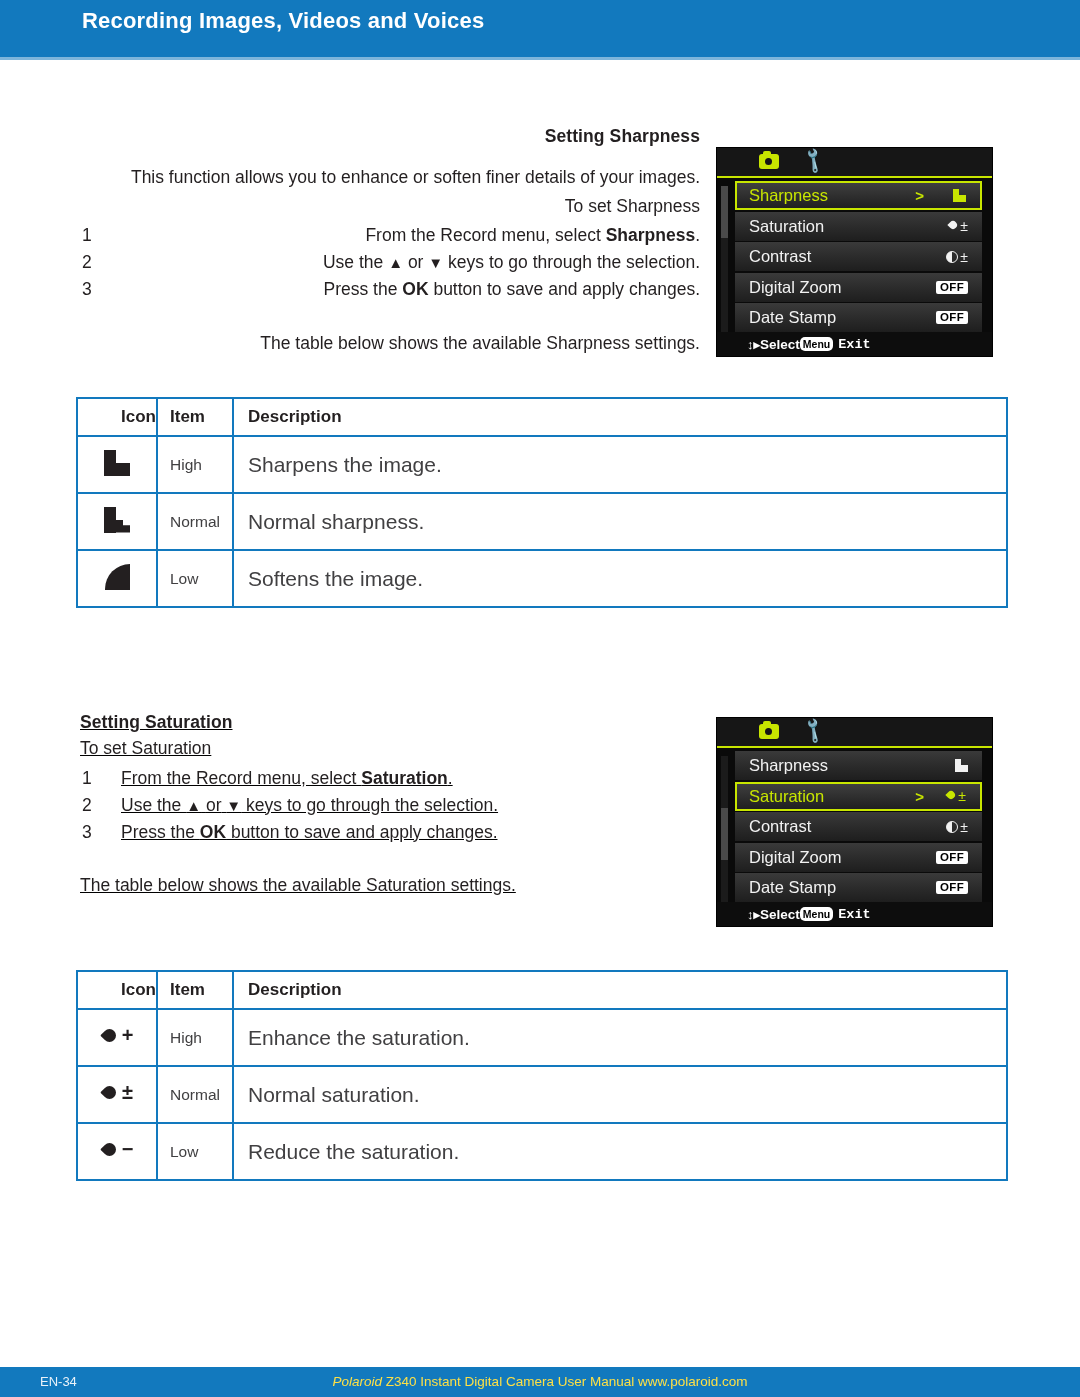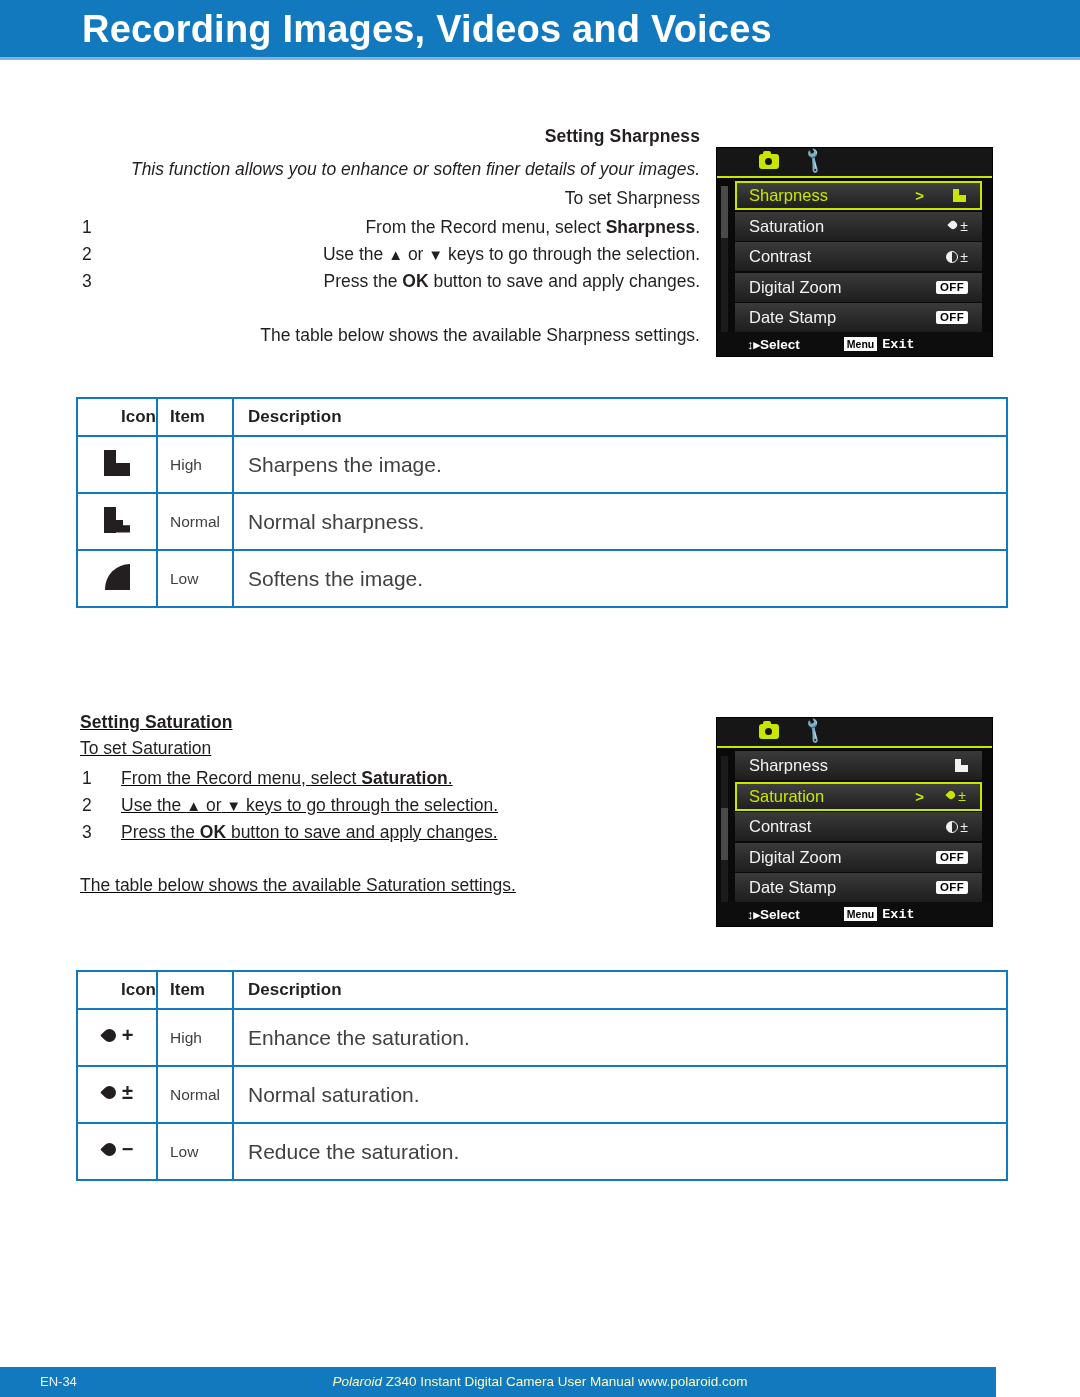--- a/index.html
+++ b/index.html
@@ -18,21 +18,21 @@
     position: absolute;
     left: 0; top: 0;
     width: 1080px;
     height: 57px;
     background: #1279be;
   }
   .page-header-title {
     position: absolute;
     left: 82px;
     top: 8px;
-    font-size: 38px;
+    font-size: 22px;
     font-weight: bold;
     color: #ffffff;
     letter-spacing: 0.2px;
     white-space: nowrap;
   }
   .header-underline {
     position: absolute;
     left: 0; top: 57px;
     width: 1080px;
     height: 3px;
@@ -188,27 +188,26 @@
     height: 24px;
     background: #0d0d0d;
     display: flex;
     align-items: center;
     color: #ffffff;
     font-size: 13.5px;
     font-weight: bold;
   }
   .lcd-foot-updown { margin-left: 30px; font-size: 13px; }
   .lcd-foot-menu {
-    margin-left: 44px;
     background: #ffffff;
     color: #000;
     font-size: 10.5px;
     font-weight: bold;
     padding: 1px 3px;
-    border-radius: 0;
+    border-radius: 5px;
   }
   .lcd-foot-exit { margin-left: 5px; font-family: Liberation Mono, monospace; }
 
   
   .g-sharp {
     display: inline-block;
     width: 13px; height: 13px;
     position: relative;
   }
   .g-sharp::before {
@@ -348,51 +347,51 @@
   .icon-sat .sgn {
     font-size: 20px;
     font-weight: bold;
     line-height: 19px;
   }
 
   
   .page-footer {
     position: absolute;
     left: 0; top: 1367px;
-    width: 996px;
+    width: 1080px;
     height: 30px;
     background: #1279be;
   }
   .footer-page {
     position: absolute;
     left: 40px; top: 7px;
     font-size: 13px;
     color: #e9f2f9;
   }
   .footer-center {
     position: absolute;
     left: 0; top: 7px;
     width: 1080px;
     text-align: center;
     font-size: 13.5px;
-    color: #fef9c3;
+    color: #fde047;
   }
   .footer-center .brand { font-style: italic; }
 </style>
 </head>
 <body>
 
 <div class="page-header">
   <div class="page-header-title">Recording Images, Videos and Voices</div>
 </div>
 <div class="header-underline"></div>
 
 <div class="section" style="left:80px; top:126px; width:620px;text-align:right;">
   <div class="h2">Setting Sharpness</div>
-  <div class="para" style="margin-top:9px;font-style:italic;">This function allows you to enhance or soften finer details of your images.</div>
+  <div class="para" style="margin-top:17px;">This function allows you to enhance or soften finer details of your images.</div>
   <div class="para" style="margin-top:2px;">To set Sharpness</div>
   <ul class="steps" style="margin-top:3px;">
     <li class="step">
       <span class="num">1</span>
       <span>From the Record menu, select </span><b>Sharpness</b><span>.</span>
     </li>
     <li class="step">
       <span class="num">2</span>
       <span>Use the </span><span class="tri">▲</span><span>&nbsp;<span>or</span>&nbsp;</span><span class="tri">▼</span><span> keys to go through the selection.</span>
     </li>

